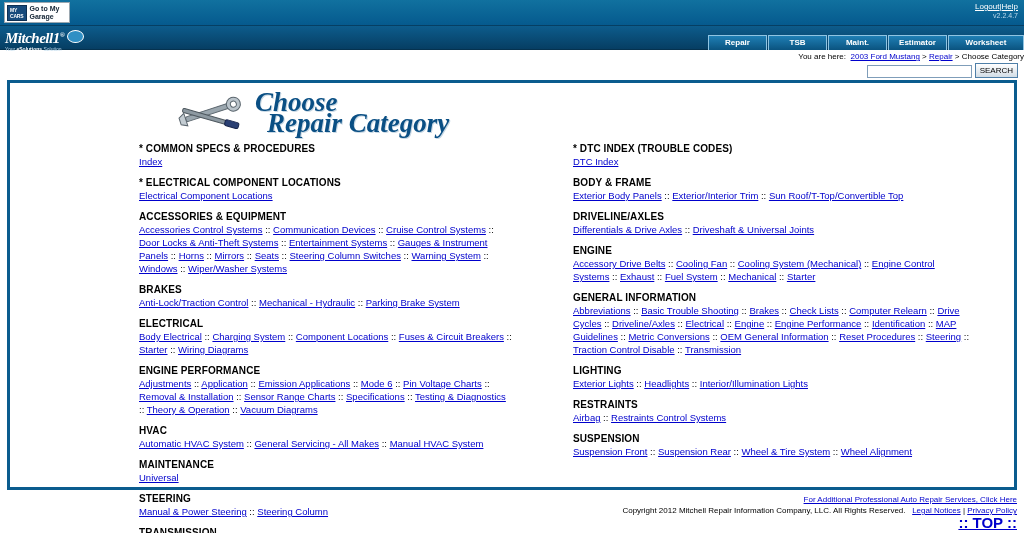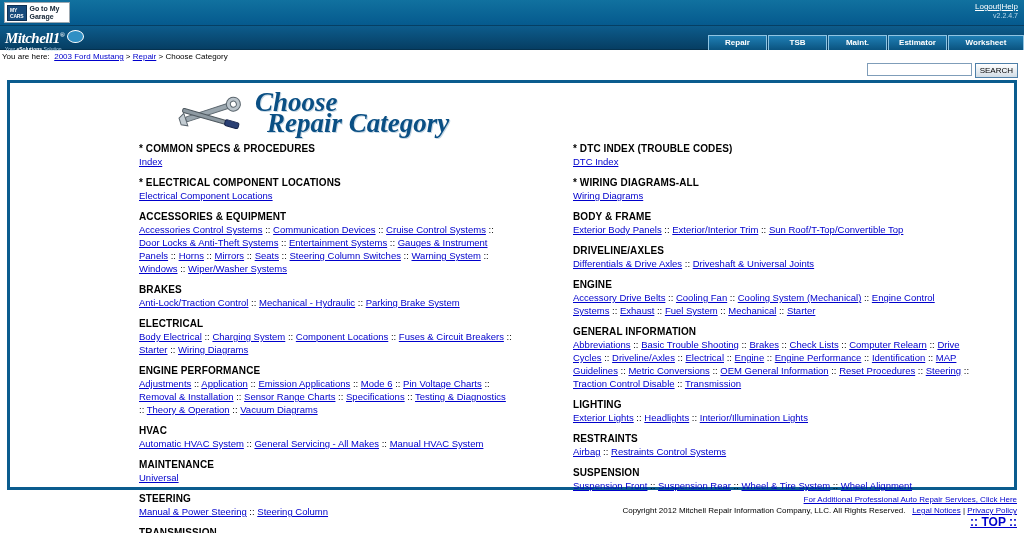--- a/index.html
+++ b/index.html
@@ -92,31 +92,32 @@
   }
   .navtab.wide { width: 76px; }
 
   
   .crumbbar {
     height: 13px;
     background: #ffffff;
     font-size: 8px;
     padding: 2px 0 0 2px;
     color: #000;
+    text-align: right;
   }
   .crumbbar a { color: #0000cc; }
   .crumb-sep { color: #000; }
 
   
   .searchbar {
     height: 18px; position: relative; background: #ffffff;
   }
   .searchbar .sbox {
     position: absolute; right: 6px; top: 0;
-    display: flex; align-items: flex-start;
+    display: flex; align-items: flex-end;
   }
   .searchbar input[type=text] {
     width: 105px; height: 13px;
     border: 1px solid #7f9db9;
     font-size: 9px; padding: 0 2px;
   }
   .searchbtn {
     margin-left: 3px;
     height: 15px; min-width: 38px;
     font-size: 8px;
@@ -186,21 +187,21 @@
   .footer {
     position: absolute;
     left: 7px; top: 494px;
     width: 1010px;
     text-align: right;
     font-size: 8px;
     line-height: 11px;
   }
   .footer a { color: #0000cc; }
   .footer .copy { color: #000000; }
-  .footer .top { font-weight: bold; font-size: 12px; margin-top: 1px; }
+  .footer .top { font-weight: bold; font-size: 15px; margin-top: 1px; }
   .footer .top a { color: #0000cc; text-decoration: underline; }
 </style>
 </head>
 <body>
 
 <div class="topbar">
   <div class="garage-btn">
     <span class="garage-logo">MY CARS</span>
     <span class="garage-text">Go to My Garage</span>
   </div>
@@ -306,24 +307,20 @@
         <div class="group">
           <h3>TRANSMISSION</h3>
         </div>
       </div>
     <div class="col right">
         <div class="group">
           <h3>* DTC INDEX (TROUBLE CODES)</h3>
           <div class="links"><a href="#">DTC Index</a></div>
         </div>
         <div class="group">
-          <h3>* WIRING DIAGRAMS-ALL</h3>
-          <div class="links"><a href="#">Wiring Diagrams</a></div>
-        </div>
-        <div class="group">
           <h3>BODY &amp; FRAME</h3>
           <div class="links"><a href="#">Exterior Body Panels</a><span class="sep"> :: </span><a href="#">Exterior/Interior Trim</a><span class="sep"> :: </span><a href="#">Sun Roof/T-Top/Convertible Top</a></div>
         </div>
         <div class="group">
           <h3>DRIVELINE/AXLES</h3>
           <div class="links"><a href="#">Differentials &amp; Drive Axles</a><span class="sep"> :: </span><a href="#">Driveshaft &amp; Universal Joints</a></div>
         </div>
         <div class="group">
           <h3>ENGINE</h3>
           <div class="links"><a href="#">Accessory Drive Belts</a><span class="sep"> :: </span><a href="#">Cooling Fan</a><span class="sep"> :: </span><a href="#">Cooling System (Mechanical)</a><span class="sep"> :: </span><a href="#">Engine Control Systems</a><span class="sep"> :: </span><a href="#">Exhaust</a><span class="sep"> :: </span><a href="#">Fuel System</a><span class="sep"> :: </span><a href="#">Mechanical</a><span class="sep"> :: </span><a href="#">Starter</a></div>

